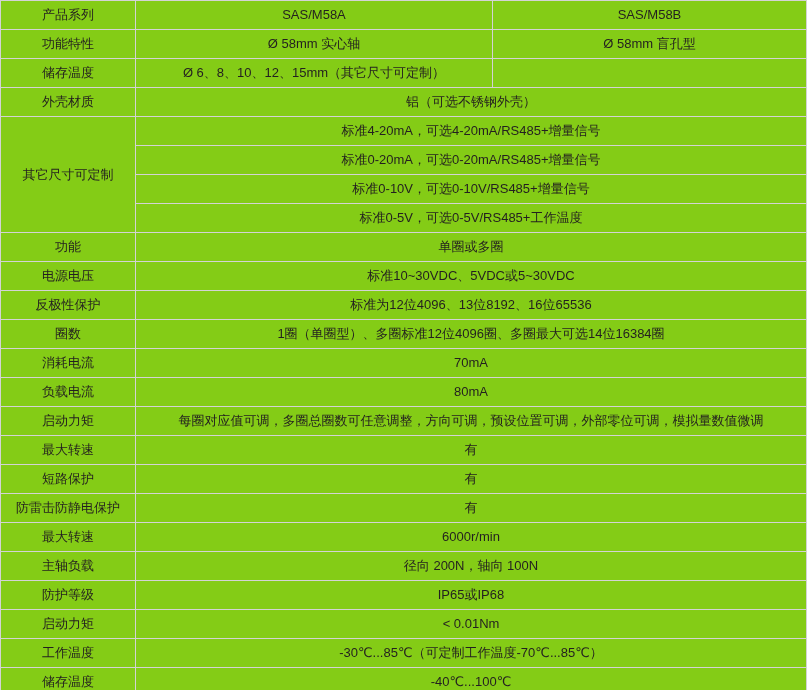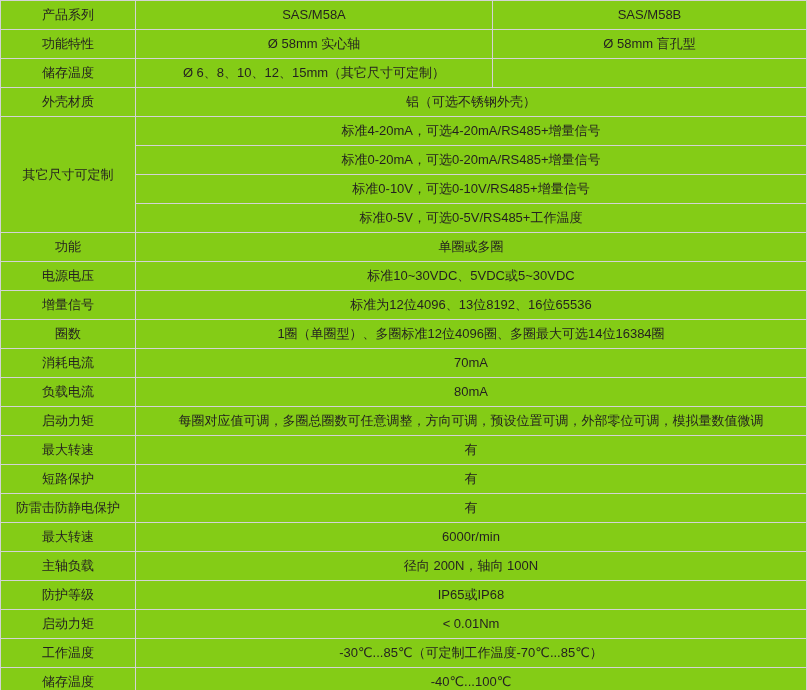--- a/index.html
+++ b/index.html
@@ -83,21 +83,21 @@
       </tr>
       <tr class="row-h">
         <td class="label">功能</td>
         <td class="val" colspan="2">单圈或多圈</td>
       </tr>
       <tr class="row-h">
         <td class="label">电源电压</td>
         <td class="val" colspan="2">标准10~30VDC、5VDC或5~30VDC</td>
       </tr>
       <tr class="row-h">
-        <td class="label">增量信号</td>
+        <td class="label">反极性保护</td>
         <td class="val" colspan="2">标准为12位4096、13位8192、16位65536</td>
       </tr>
       <tr class="row-h">
         <td class="label">圈数</td>
         <td class="val" colspan="2">1圈（单圈型）、多圈标准12位4096圈、多圈最大可选14位16384圈</td>
       </tr>
       <tr class="row-h">
         <td class="label">消耗电流</td>
         <td class="val" colspan="2">70mA</td>
       </tr>

